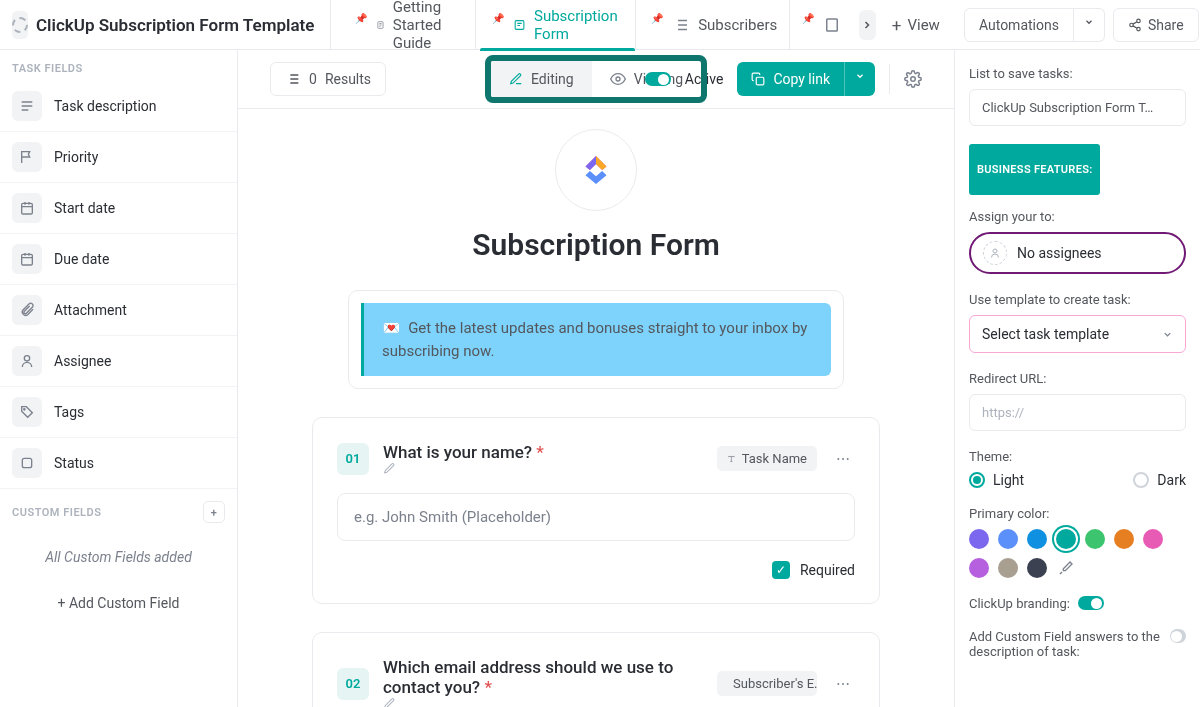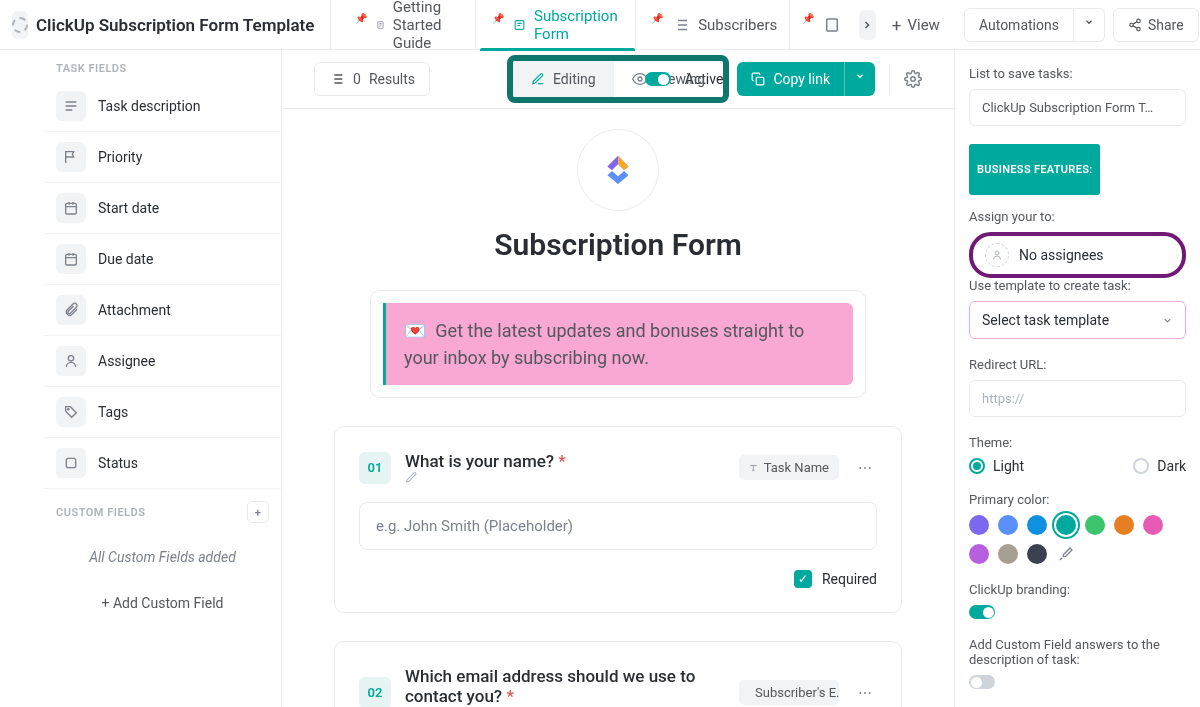--- a/index.html
+++ b/index.html
@@ -14,21 +14,21 @@
 .tab.active::after { content: ""; position: absolute; left: 0; right: 0; bottom: -1px; height: 3px; background: #00a99d; border-radius: 2px 2px 0 0; }
 .tab-pin { font-size: 10px; position: relative; top: -6px; color: #adb3bd; }
 .tab .ico { width: 18px; height: 18px; }
 .more-arrow { width: 30px; height: 30px; border-radius: 6px; background: #f1f3f5; display: flex; align-items: center; justify-content: center; margin-left: 6px; margin-right: 12px; }
 .view-add { display: flex; align-items: center; gap: 6px; color: #54575d; font-size: 15px; margin-right: 16px; }
 .header-right { display: flex; align-items: center; margin-left: auto; gap: 8px; }
 .auto-btn { border: 1px solid #e8eaed; border-radius: 6px 0 0 6px; padding: 8px 14px; font-size: 14px; color: #54575d; }
 .auto-dd { border: 1px solid #e8eaed; border-left: none; border-radius: 0 6px 6px 0; padding: 8px 10px; color: #54575d; }
 .share-btn { border: 1px solid #e8eaed; border-radius: 6px; padding: 8px 14px; font-size: 14px; color: #54575d; display: flex; align-items: center; gap: 6px; }
 .body { display: flex; height: calc(707px - 50px); }
-.left-panel { width: 238px; border-right: 1px solid #e8eaed; overflow-y: auto; margin-left: 44px; }
+.left-panel { width: 238px; border-right: 1px solid #e8eaed; overflow-y: auto; }
 .section-h { padding: 12px 12px 6px; font-size: 11px; font-weight: 600; color: #adb3bd; letter-spacing: .5px; display: flex; justify-content: space-between; align-items: center; }
 .field-row { display: flex; align-items: center; height: 51px; padding: 0 12px; gap: 12px; border-bottom: 1px solid #f1f3f5; cursor: pointer; }
 .field-ico { width: 30px; height: 30px; border-radius: 6px; background: #f1f3f5; display: flex; align-items: center; justify-content: center; color: #7c828d; }
 .field-label { font-size: 14px; color: #2a2e34; }
 .cf-empty { text-align: center; padding: 20px; color: #7c828d; font-style: italic; font-size: 14px; }
 .cf-add { text-align: center; padding: 10px; color: #54575d; font-size: 14px; cursor: pointer; }
 .add-btn { width: 22px; height: 22px; border: 1px solid #e8eaed; border-radius: 5px; display: flex; align-items: center; justify-content: center; color: #7c828d; }
 .center-panel { flex: 1; overflow-y: auto; position: relative; }
 .center-bar { display: flex; align-items: center; padding: 12px 32px; gap: 16px; position: relative; }
 .results { border: 1px solid #e8eaed; border-radius: 6px; padding: 8px 14px; display: flex; align-items: center; gap: 8px; color: #54575d; }
@@ -45,50 +45,50 @@
 .active-label { font-size: 14px; color: #2a2e34; }
 .copy-btn { background: #00a99d; color: #fff; border-radius: 6px 0 0 6px; padding: 9px 14px; display: flex; align-items: center; gap: 8px; font-size: 14px; }
 .copy-dd { background: #00a99d; color: #fff; border-radius: 0 6px 6px 0; padding: 9px 10px; border-left: 1px solid rgba(255,255,255,.3); }
 .gear { color: #7c828d; }
 .center-bar-wrap { border-bottom: 1px solid #e8eaed; }
 .form-preview { padding: 20px 20px 40px; }
 .logo-circle { width: 82px; height: 82px; border-radius: 50%; border: 1px solid #e8eaed; margin: 0 auto 16px; display: flex; align-items: center; justify-content: center; }
 .logo-svg { width: 42px; height: 42px; }
 .form-title { text-align: center; font-size: 30px; font-weight: 600; margin-bottom: 28px; }
 .desc-card { border: 1px solid #e8eaed; border-radius: 10px; padding: 12px; max-width: 496px; margin: 0 auto 28px; }
-.desc-inner { border-left: 3px solid #00a99d; background: #f9a8d4; padding: 14px 18px; border-radius: 0 6px 6px 0; font-size: 18px; color: #54575d; line-height: 1.5; }
+.desc-inner { border-left: 3px solid #00a99d; background: #7dd3fc; padding: 14px 18px; border-radius: 0 6px 6px 0; font-size: 15px; color: #54575d; line-height: 1.5; }
 .q-card { border: 1px solid #e8eaed; border-radius: 10px; padding: 24px; max-width: 568px; margin: 0 auto 28px; }
 .q-head { display: flex; align-items: center; gap: 14px; margin-bottom: 18px; }
 .q-num { width: 32px; height: 32px; border-radius: 6px; background: #e6f5f3; color: #00a99d; display: flex; align-items: center; justify-content: center; font-size: 13px; font-weight: 600; }
 .q-label { font-size: 17px; font-weight: 500; flex: 1; }
 .q-label .req { color: #e05252; }
 .edit-ic { color: #adb3bd; margin-left: 6px; }
 .q-badge { background: #f1f3f5; border-radius: 5px; padding: 5px 10px; font-size: 13px; color: #54575d; display: flex; align-items: center; gap: 6px; max-width: 100px; white-space: nowrap; overflow: hidden; text-overflow: ellipsis; }
 .q-more { color: #7c828d; padding: 4px; }
 .q-input { width: 100%; border: 1px solid #e8eaed; border-radius: 8px; padding: 14px 16px; font-size: 15px; color: #7c828d; margin-bottom: 20px; }
 .q-foot { display: flex; justify-content: flex-end; align-items: center; gap: 10px; }
 .cb { width: 18px; height: 18px; border-radius: 4px; background: #00a99d; display: flex; align-items: center; justify-content: center; color: #fff; font-size: 12px; }
 .right-panel { width: 246px; border-left: 1px solid #e8eaed; overflow-y: auto; padding: 16px 14px; }
 .rp-label { font-size: 13px; color: #54575d; margin-bottom: 8px; }
 .rp-input { width: 100%; border: 1px solid #e8eaed; border-radius: 6px; padding: 10px 12px; font-size: 13px; color: #54575d; white-space: nowrap; overflow: hidden; text-overflow: ellipsis; margin-bottom: 18px; }
 .rp-input.placeholder { color: #adb3bd; }
 .biz-badge { background: #00a99d; color: #fff; font-size: 11px; font-weight: 600; padding: 19px 8px; border-radius: 3px; display: inline-block; margin-bottom: 14px; letter-spacing: .3px; }
-.assign-row { border: 4px solid #701a75; border-radius: 22px; padding: 7px 12px; display: flex; align-items: center; gap: 10px; }
+.assign-row { border: 2px solid #701a75; border-radius: 22px; padding: 7px 12px; display: flex; align-items: center; gap: 10px; margin-bottom: 18px; }
 .assign-ic { width: 24px; height: 24px; border: 1px dashed #cfd4db; border-radius: 50%; display: flex; align-items: center; justify-content: center; color: #adb3bd; font-size: 11px; }
 .tmpl-sel { border: 1px solid #f9a8d4; border-radius: 6px; padding: 10px 12px; display: flex; justify-content: space-between; align-items: center; margin-bottom: 18px; font-size: 14px; color: #2a2e34; }
 .theme-row { display: flex; align-items: center; gap: 16px; margin-bottom: 18px; justify-content: space-between; }
 .theme-opt { display: flex; align-items: center; gap: 8px; font-size: 14px; }
 .radio-c { width: 16px; height: 16px; border: 2px solid #cfd4db; border-radius: 50%; position: relative; }
 .radio-c.on { border-color: #00a99d; }
 .radio-c.on::after { content: ""; position: absolute; inset: 2px; background: #00a99d; border-radius: 50%; }
 .colors { display: flex; flex-wrap: wrap; gap: 9px; margin-bottom: 18px; }
 .swatch { width: 20px; height: 20px; border-radius: 50%; cursor: pointer; }
 .swatch.sel { box-shadow: 0 0 0 2px #fff, 0 0 0 4px #00a99d; }
 .picker-ic { width: 20px; height: 20px; display: flex; align-items: center; justify-content: center; color: #7c828d; }
-.brand-row { display: flex; flex-direction: column; gap: 8px; margin-bottom: 18px; }
+.brand-row { display: flex; flex-direction: row; gap: 8px; margin-bottom: 18px; }
 svg { display: block; }
 </style>
 </head>
 <body>
 
 <div class="header">
   <div class="app-icon">
       <div class="circle-dashed"></div>
     </div>
   <div class="title">ClickUp Subscription Form Template</div>

